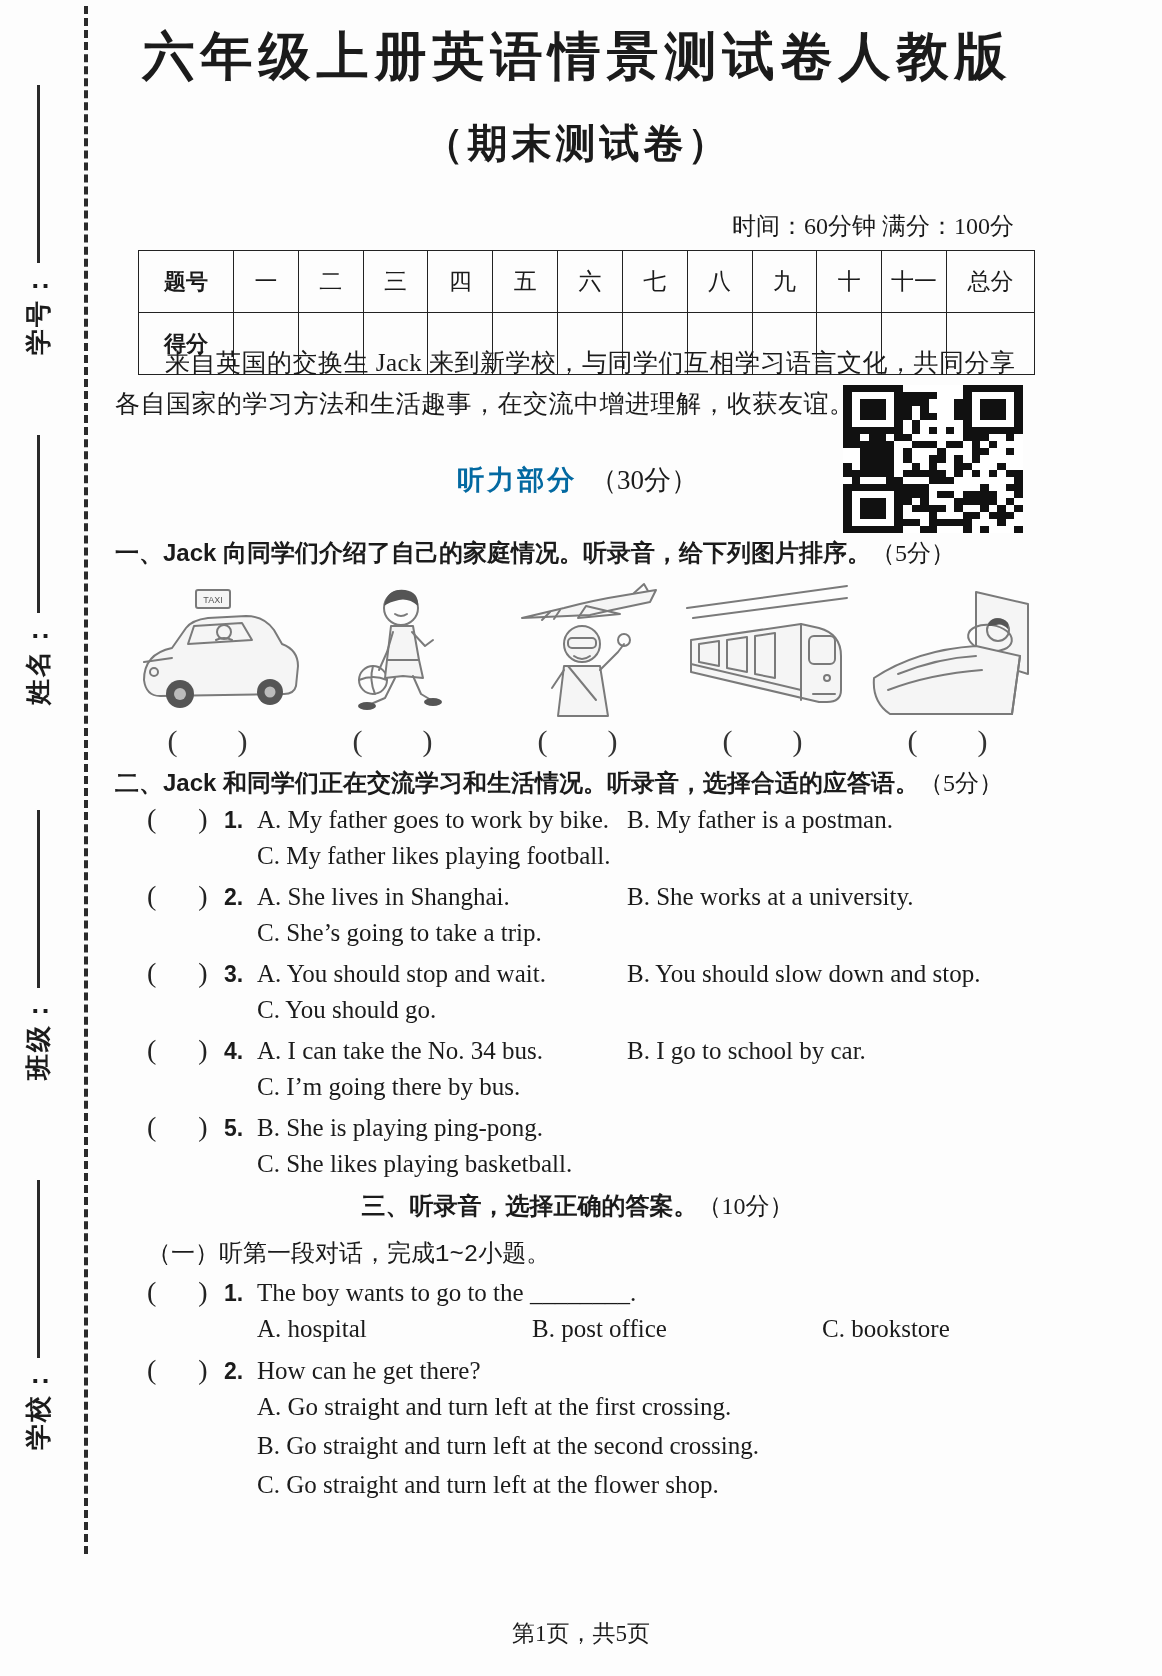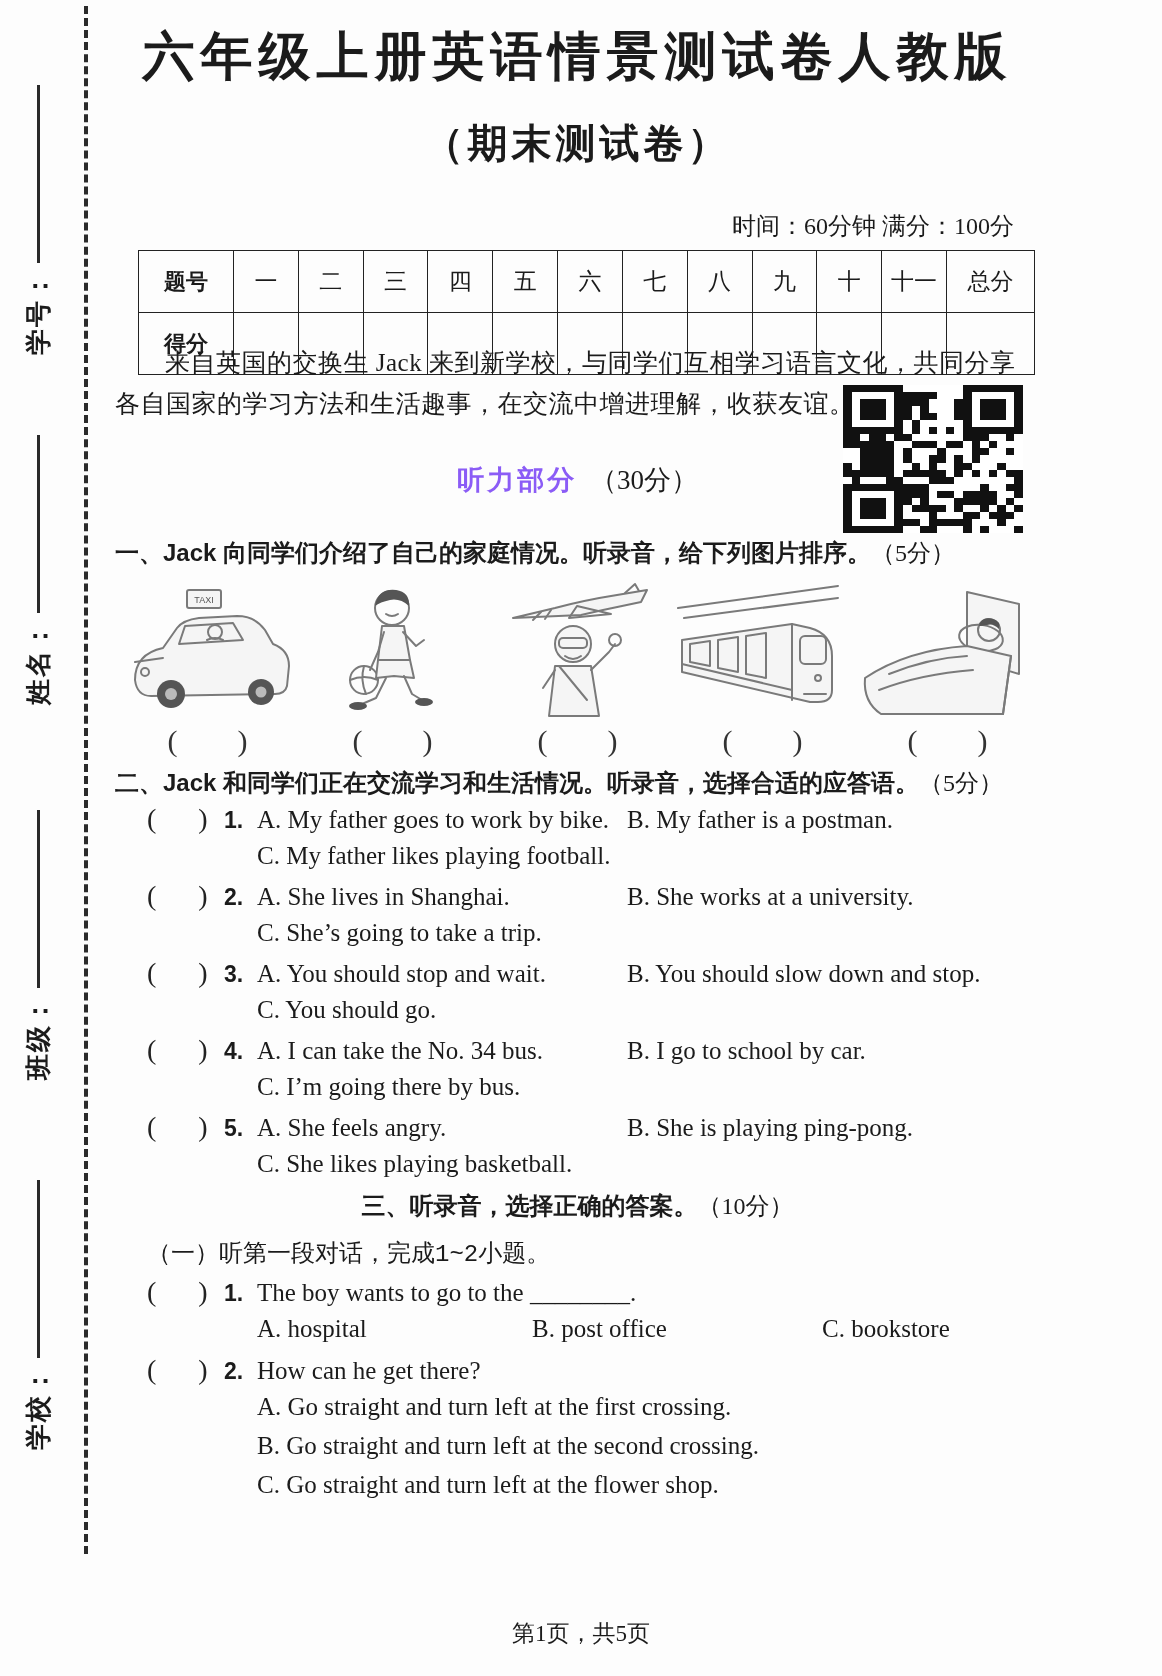--- a/index.html
+++ b/index.html
@@ -26,29 +26,29 @@
   .score-table{position:absolute;top:250px;left:23px;width:897px;border-collapse:collapse;table-layout:fixed;}
   .score-table td{border:1.5px solid #222;height:45px;text-align:center;font-size:23px;padding:8px;}
   .score-table td.lab{font-family:"Liberation Sans","DejaVu Sans",sans-serif;font-weight:bold;font-size:22px;}
   .score-table col.c-first{width:95px;} .score-table col.c-last{width:88px;}
   
   .intro{position:absolute;top:342px;width:925px;margin:0;font-size:25px;line-height:41px;text-indent:2em;letter-spacing:0.5px;}
   .qr{position:absolute;top:385px;left:728px;width:180px;height:148px;}
   .qr svg{display:block;width:180px;height:148px;}
   
   .part-title{position:absolute;top:462px;width:100%;text-align:center;font-size:27px;}
-  .part-cn{font-family:Liberation Serif, serif;font-weight:bold;color:#8b5cf6;letter-spacing:3px;}
+  .part-cn{font-family:Liberation Serif, serif;font-weight:bold;color:#0369a1;letter-spacing:3px;}
   .part-score{margin-left:6px;}
   
   .sec-head{position:absolute;width:100%;font-family:"Liberation Sans","DejaVu Sans",sans-serif;font-weight:bold;font-size:24px;white-space:nowrap;}
   .sec-head .score{font-family:"Liberation Serif","DejaVu Serif",serif;font-weight:normal;font-size:24px;}
   .s1-head{top:537px;} .s2-head{top:767px;} .s3-head{top:1190px;text-align:center;}
   
   .figures{position:absolute;top:578px;width:100%;display:flex;}
-  .fig-cell{flex:1;display:flex;align-items:flex-end;justify-content:flex-start;height:142px;}
+  .fig-cell{flex:1;display:flex;align-items:flex-end;justify-content:flex-end;height:142px;}
   .bracket-row{position:absolute;top:724px;width:100%;display:flex;}
   .bracket-row span{flex:1;text-align:center;font-size:30px;white-space:pre;color:#333;}
   
   .s2-items{position:absolute;top:803px;left:32px;width:893px;}
   .q-line{display:flex;align-items:baseline;height:38.5px;font-size:25px;}
   .q-bracket{width:77px;white-space:pre;font-size:28px;color:#222;}
   .q-num{width:33px;font-family:"Liberation Sans","DejaVu Sans",sans-serif;font-weight:bold;font-size:23px;}
   .q-a{width:370px;} .q-b{flex:1;}
   .q-line2{padding-left:110px;height:38.5px;font-size:25px;display:flex;align-items:baseline;text-align:right;}
   
@@ -440,21 +440,20 @@
           <span class="q-b">B. I go to school by car.</span>
         </div>
         <div class="q-line2">
             <span>C. I’m going there by bus.</span>
           </div>
       </div>
       <div class="s2-item">
         <div class="q-line">
           <span class="q-bracket">(      )</span>
           <span class="q-num">5.</span>
-          <span class="q-a">A. She feels angry.</span>
           <span class="q-b">B. She is playing ping-pong.</span>
         </div>
         <div class="q-line2">
             <span>C. She likes playing basketball.</span>
           </div>
       </div>
     </div>
 
     <div class="sec-head s3-head">
       <span>三、听录音，选择正确的答案。</span><span class="score">（10分）</span>

